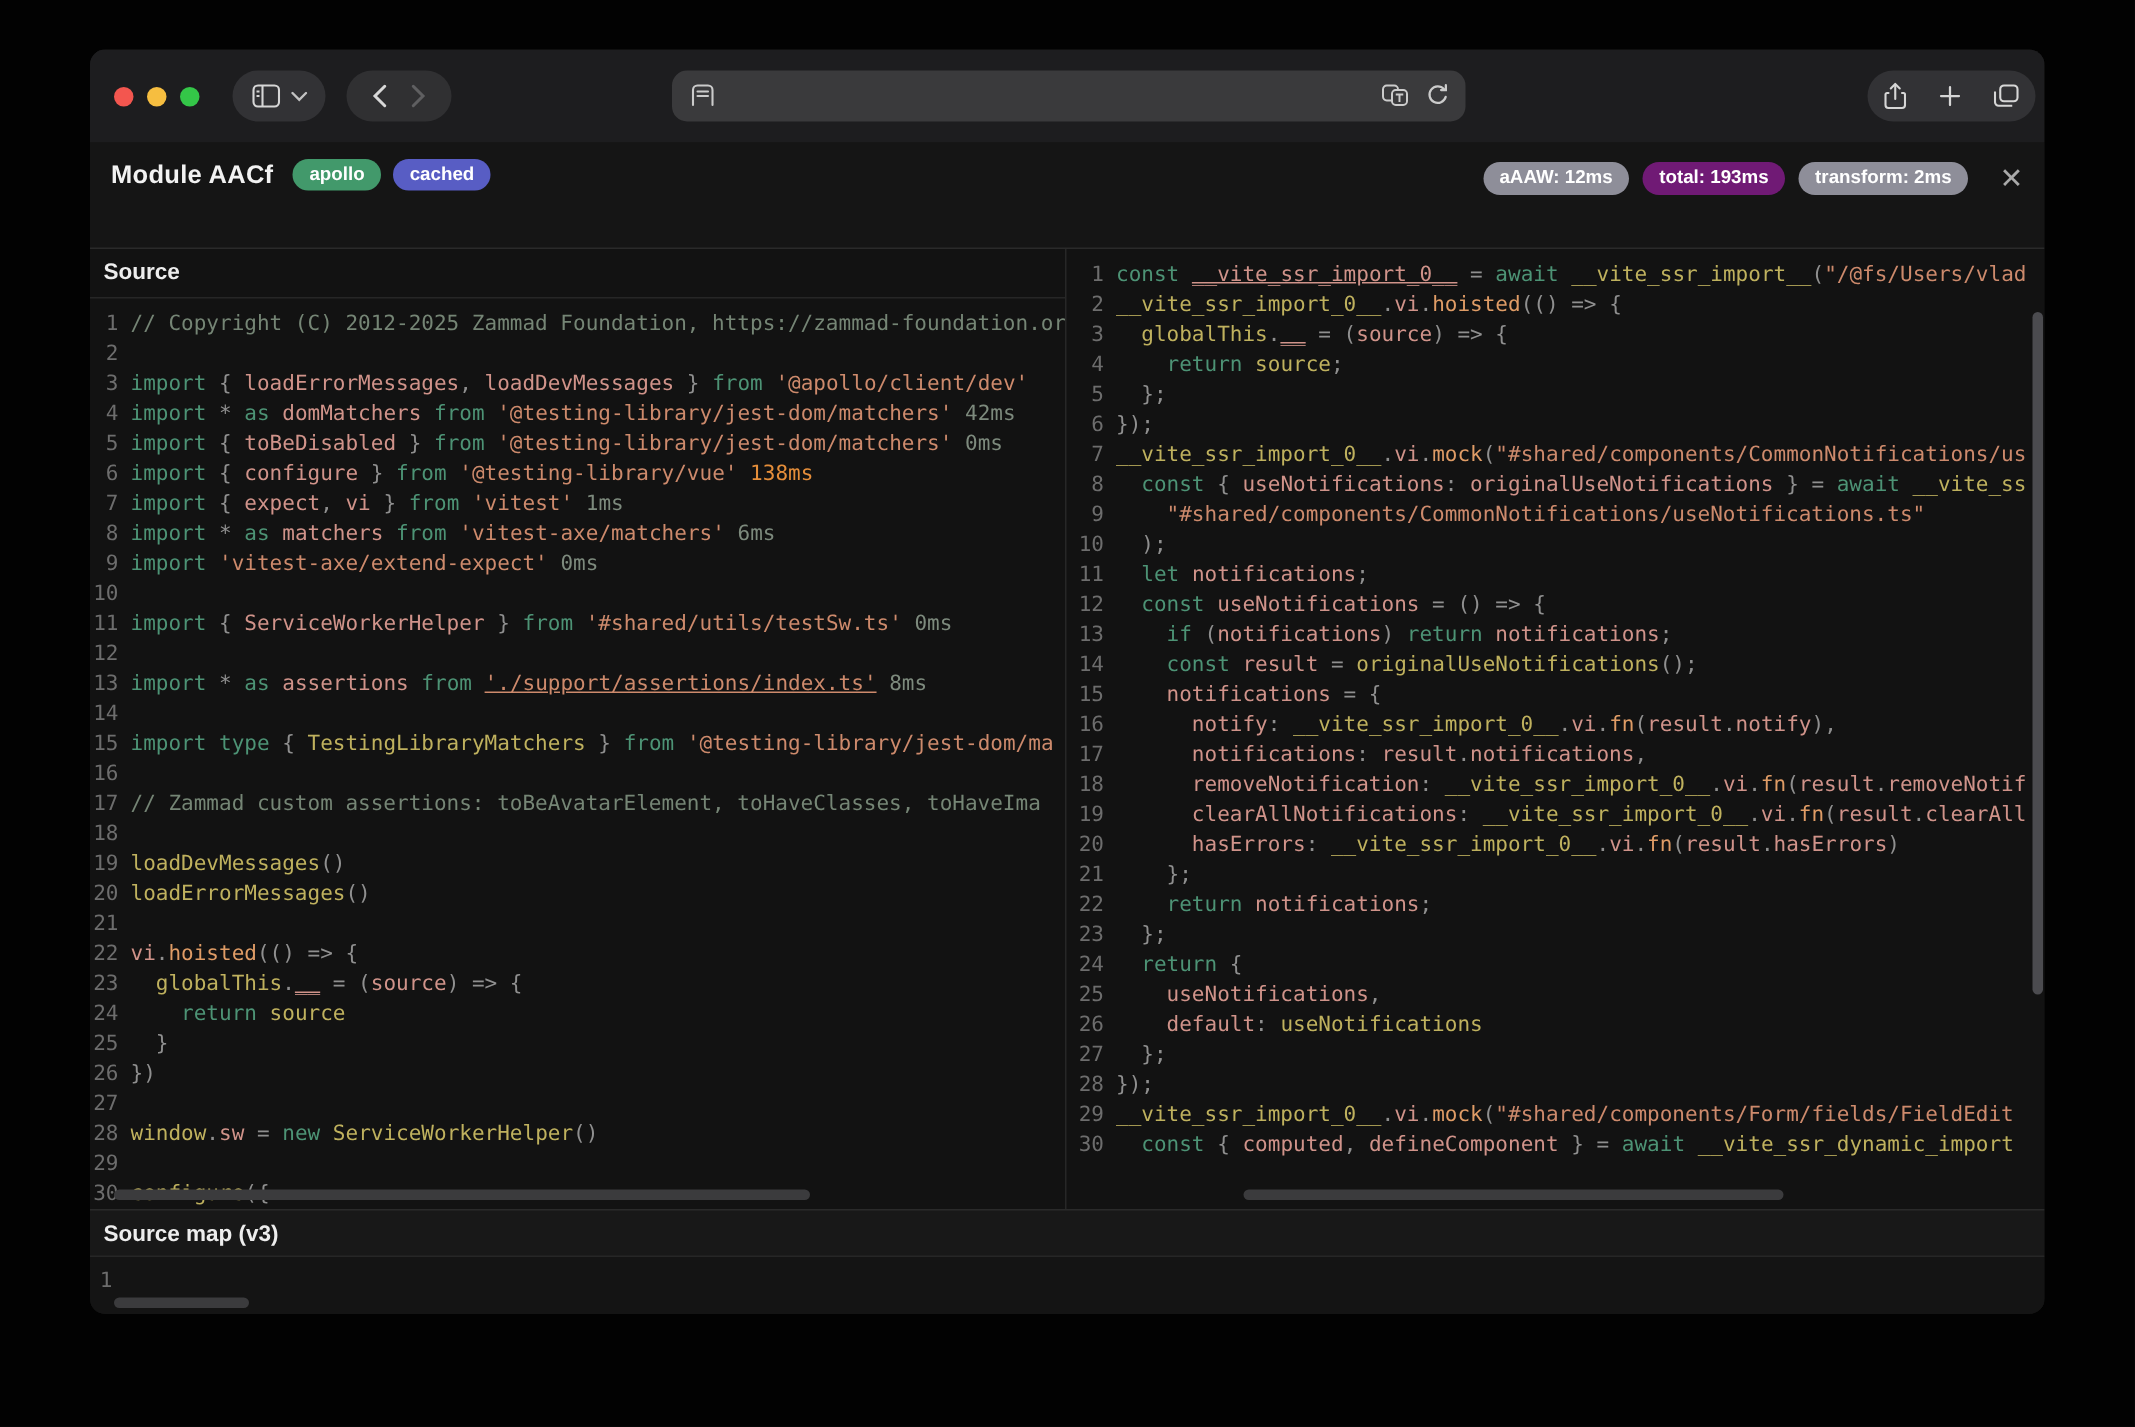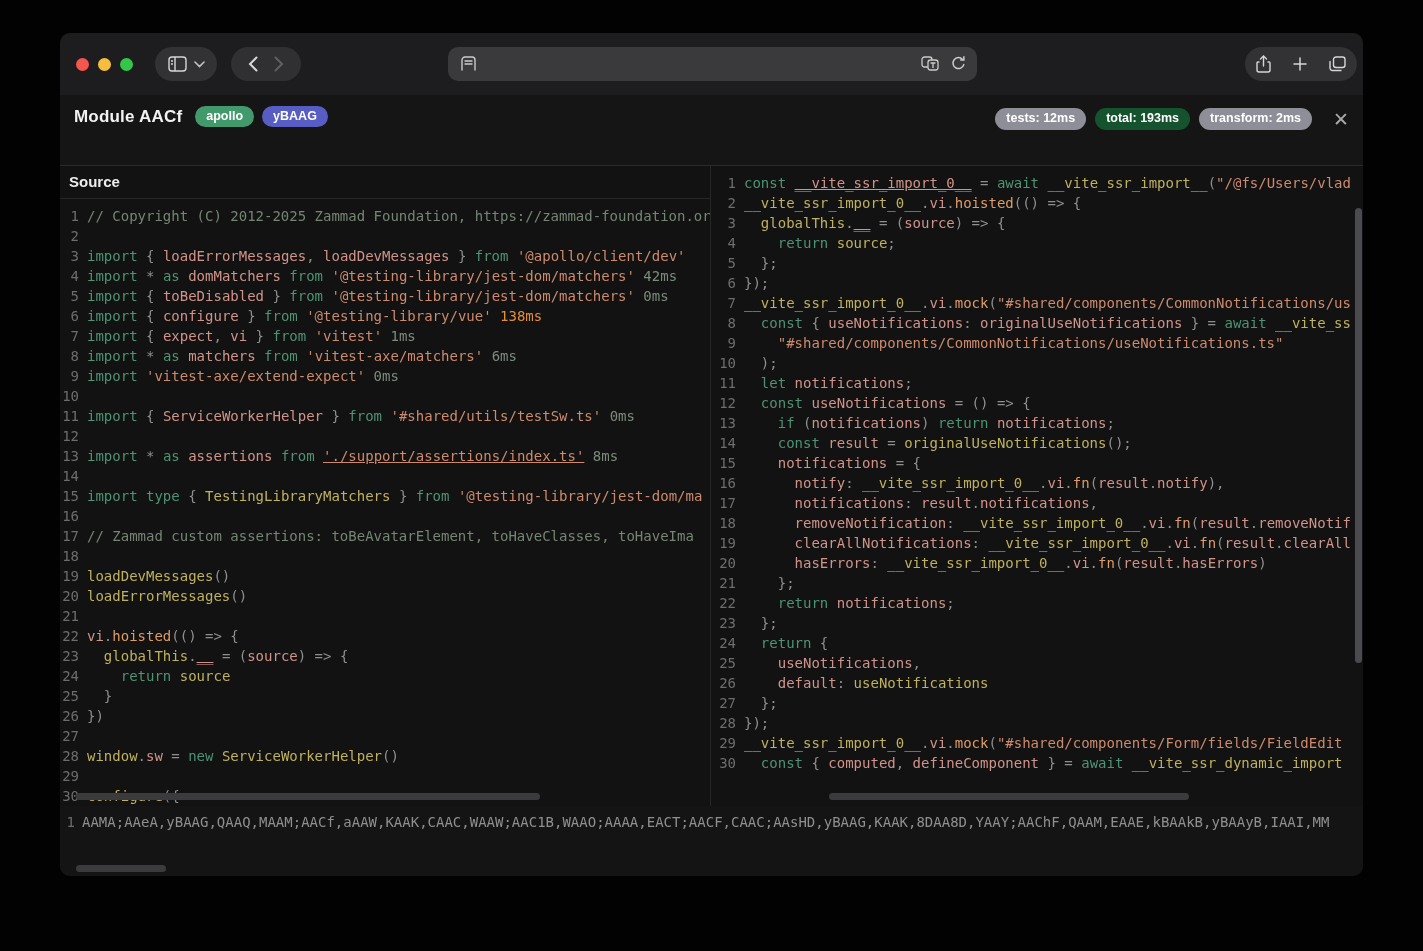--- a/index.html
+++ b/index.html
@@ -125,26 +125,26 @@
           <path d="M12.5 14.5 H3.5 a2.5 2.5 0 0 1 -2.5-2.5 V5"></path>
       </svg>
     </div>
   </div>
 
   <div class="module-header">
     <div class="mh-titlerow">
       <span class="mh-title">Module AACf</span>
       <span class="badges">
           <span class="badge" style="background: rgb(66, 153, 107);">apollo</span>
-          <span class="badge" style="background: rgb(88, 93, 196);">yBAAG</span>
+          <span class="badge" style="background: rgb(88, 93, 196);">cached</span>
         </span>
       <span class="mh-right">
         <span style="display:flex;gap:9px;">
-            <span class="pill" style="background: rgb(142, 142, 153);">tests: 12ms</span>
-            <span class="pill" style="background: #14532d;">total: 193ms</span>
+            <span class="pill" style="background: rgb(142, 142, 153);">aAAW: 12ms</span>
+            <span class="pill" style="background: #701a75;">total: 193ms</span>
             <span class="pill" style="background: rgb(142, 142, 153);">transform: 2ms</span>
           </span>
         <span class="close-x">✕</span>
       </span>
     </div>
   </div>
 
   <div class="main">
     <div class="panel panel-src">
       <div class="panel-header">Source</div>
@@ -394,19 +394,19 @@
             <span class="ln">30</span>
             <span class="lt"><span style="color: rgb(143, 143, 143);">  </span><span style="color: rgb(77, 147, 117);">const</span><span style="color: rgb(143, 143, 143);"> { </span><span style="color: rgb(208, 147, 138);">computed</span><span style="color: rgb(143, 143, 143);">, </span><span style="color: rgb(208, 147, 138);">defineComponent</span><span style="color: rgb(143, 143, 143);"> } = </span><span style="color: rgb(77, 147, 117);">await</span><span style="color: rgb(143, 143, 143);"> </span><span style="color: rgb(191, 177, 94);">__vite_ssr_dynamic_import</span></span>
           </div>
         </div>
       <div class="hscroll hscroll-tr"></div>
       <div class="vscroll"></div>
     </div>
   </div>
 
   <div class="sourcemap">
+    <div class="sm-header">Source map (v3)</div>
     <div class="sm-line">
       <span class="sm-ln">1</span>
-      <span class="sm-text">AAMA;AAeA,yBAAG,QAAQ,MAAM;AACf,aAAW,KAAK,CAAC,WAAW;AAC1B,WAAO;AAAA,EACT;AACF,CAAC;AAsHD,yBAAG,KAAK,8DAA8D,YAAY;AAChF,QAAM,EAAE,kBAAkB,yBAAyB,IAAI,MM</span>
     </div>
     <div class="hscroll hscroll-sm"></div>
   </div>
 </div>
 
 </body></html>

